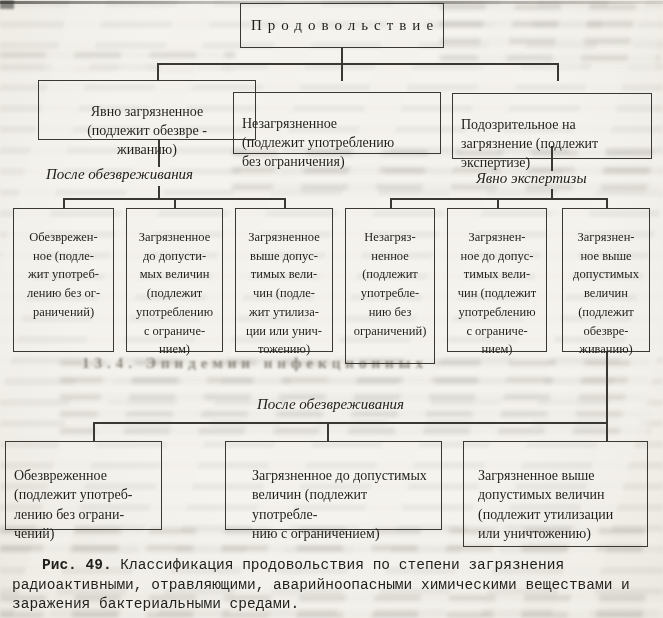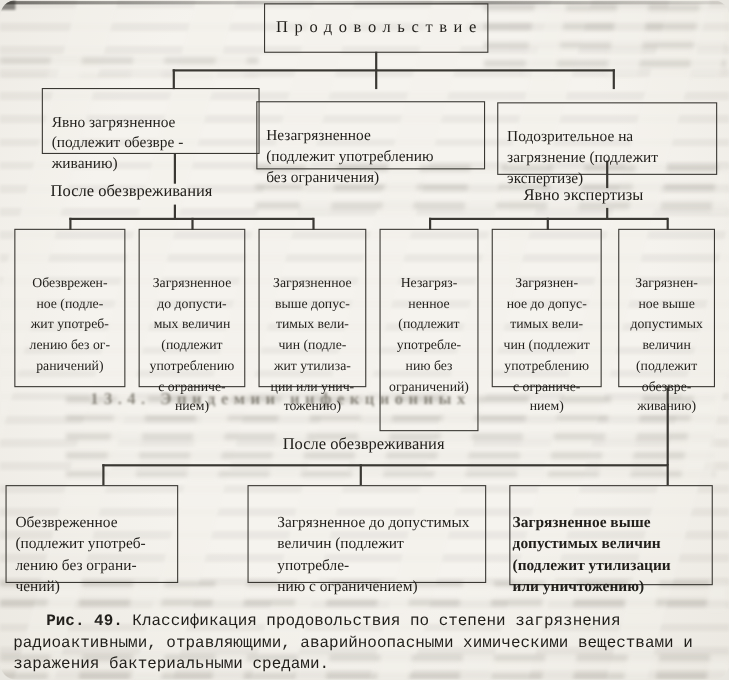--- a/index.html
+++ b/index.html
@@ -1,19 +1,19 @@
 <!DOCTYPE html>
 <html lang="ru"><head>
 <meta charset="utf-8">
 <style>
   html,body{margin:0;padding:0;background:#e8e6e0;}
   .canvas{
     position:relative;width:663px;height:618px;overflow:hidden;
     background:radial-gradient(ellipse at 50% 40%, #f5f3ee 55%, #ebe8e1 100%);
-    font-family:"Liberation Serif", serif;color:#211f1b;border-radius:15px;
+    font-family:"Liberation Serif", serif;color:#211f1b;
   }
   
   .ghost-layer{
     position:absolute;inset:0;z-index:0;opacity:.5;filter:blur(1.6px);
     background:
       repeating-linear-gradient(105deg, rgba(243,241,235,0) 0 68px, rgba(243,241,235,.85) 68px 104px),
       repeating-linear-gradient(to bottom, rgba(104,100,90,.15) 0 7px, rgba(104,100,90,0) 7px 21px);
   }
   .smudge{
     position:absolute;z-index:0;opacity:.55;filter:blur(2px);
@@ -40,34 +40,34 @@
   .box{
     position:absolute;z-index:2;border:1.5px solid #3a3833;background:transparent;
     white-space:pre-line;box-sizing:border-box;
   }
   .root{
     left:240px;top:3px;width:204px;height:45px;
     display:flex;align-items:center;justify-content:center;
     font-size:15px;letter-spacing:6px;padding-left:6px;
   }
   .brow{font-size:14px;line-height:1.35;padding:3px 8px;}
-  #b1{left:38px;top:80px;width:198px;height:60px;}
+  #b1{left:38px;top:80px;width:218px;height:60px;text-align:center;}
   #b2{left:233px;top:92px;width:208px;height:62px;}
   #b3{left:452px;top:80px;width:200px;height:66px;margin-top:13px;}
-  .crow{font-size:12.5px;line-height:1.5;padding:20px 2px;text-align:center;}
+  .crow{font-size:12.5px;line-height:1.5;padding:0 2px;text-align:center;}
   #c1{left:13px; top:208px;width:101px;height:144px;}
   #c2{left:126px;top:208px;width:97px; height:144px;}
   #c3{left:235px;top:208px;width:98px; height:144px;}
-  #c4{left:345px;top:208px;width:90px; height:184px;}
+  #c4{left:345px;top:208px;width:90px; height:156px;}
   #c5{left:447px;top:208px;width:100px;height:144px;}
   #c6{left:562px;top:208px;width:88px; height:144px;}
   .drow{font-size:14px;line-height:1.4;padding:4px 8px;}
   #d1{left:5px; top:441px;width:157px;height:89px;}
   #d2{left:205px;top:441px;width:217px;height:89px;padding-left:26px;margin-left:20px;}
-  #d3{left:463px;top:441px;width:185px;height:91px;padding-left:2px;font-weight:bold;}
+  #d3{left:463px;top:441px;width:185px;height:106px;padding-left:14px;}
   
   .hline,.vline{position:absolute;background:#3a3833;z-index:2;}
   .hline{height:1.6px;}
   .vline{width:1.6px;}
   #vroot{left:341px;top:47px;height:17px;}
   #htop{left:157px;top:63px;width:402px;}
   #vb1{left:157px;top:63px;height:18px;}
   #vb2{left:341px;top:63px;height:18px;}
   #vb3{left:557px;top:63px;height:18px;}
   #vb1d{left:158px;top:140px;height:27px;}
@@ -81,21 +81,21 @@
   #hright{left:390px;top:198px;width:217px;}
   #vc4{left:390px;top:198px;height:11px;}
   #vc5{left:497px;top:198px;height:11px;}
   #vc6{left:606px;top:198px;height:11px;}
   #vc6d{left:606px;top:352px;height:71px;}
   #hbot{left:93px;top:422px;width:514px;}
   #vd1{left:93px;top:422px;height:19px;}
   #vd2{left:327px;top:422px;height:19px;}
   #vd3{left:606px;top:422px;height:19px;}
   
-  .blabel{position:absolute;z-index:2;font-size:15px;color:#23211d;}
+  .blabel{position:absolute;z-index:2;font-size:15px;color:#23211d;font-style:italic;}
   #L1{left:46px;top:166px;}
   #L2{left:476px;top:170px;}
   #L3{left:257px;top:396px;}
   
   .caption{
     position:absolute;z-index:2;left:12px;top:556px;width:645px;margin:0;
     font-size:14.5px;line-height:1.36;text-indent:30px;font-family:Liberation Mono, monospace;
   }
   .cap-label{font-weight:bold;}
 </style>

